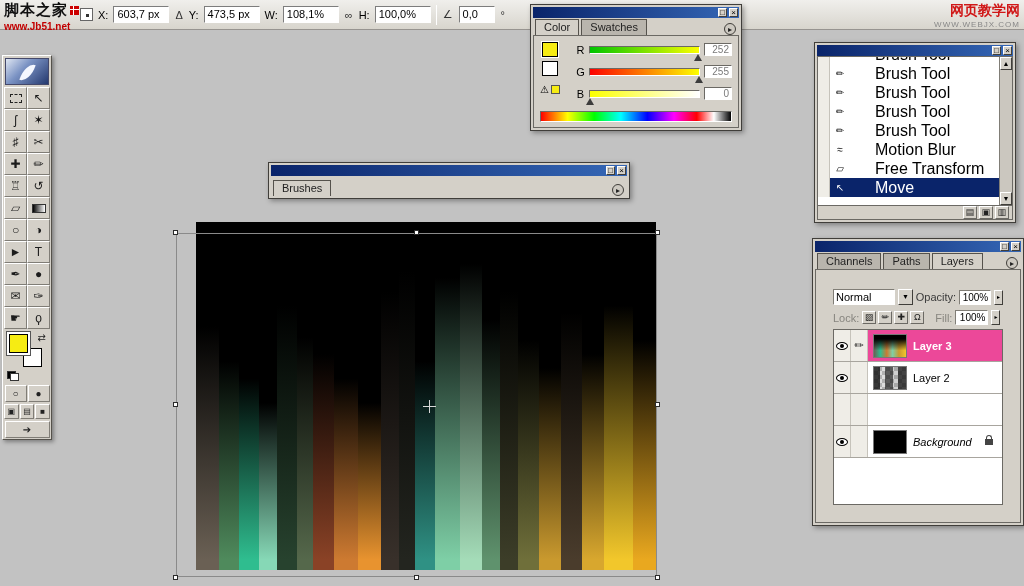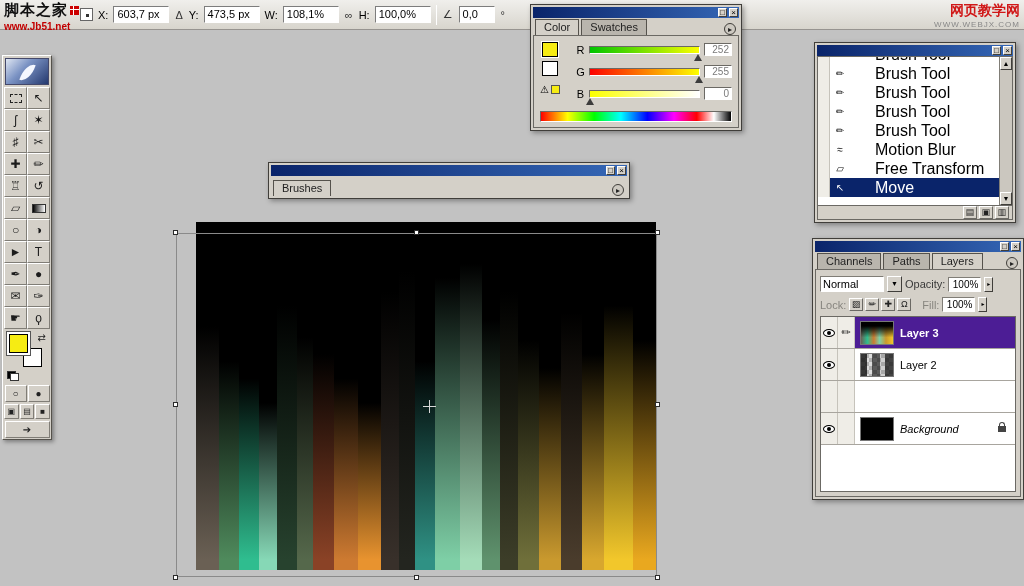--- a/index.html
+++ b/index.html
@@ -134,39 +134,39 @@
   .h-row.selected .h-label { font-weight:normal; }
   .h-scroll { width:13px; display:flex; flex-direction:column; border-left:1px solid #807d76; background:#cbc7bf; }
   .sb-btn { height:13px; background:#d4d0c8; border:1px solid; border-color:#fff #403e3a #403e3a #fff;
     font-size:7px; line-height:11px; text-align:center; }
   .sb-track { flex:1; }
   .h-footer { height:14px; background:#d4d0c8; border:1px solid #6b6964; border-top:none;
     display:flex; justify-content:flex-end; align-items:center; gap:2px; padding:0 3px; }
 
   
   #layers-palette { left:812px; top:238px; width:212px; }
-  #layers-body { padding:4px; }
+  #layers-body { padding:17px; }
   .blend-row { display:flex; align-items:center; gap:3px; height:20px; }
   .blend-select { width:64px; height:16px; background:#fff; border:1px solid; border-color:#807d76 #fff #fff #807d76;
     padding:1px 2px 0; font-size:11px; }
   .dd-btn { width:15px; height:16px; background:#d4d0c8; border:1px solid; border-color:#fff #403e3a #403e3a #fff;
     font-size:7px; text-align:center; line-height:14px; }
   .dim-label { color:#3a3a3a; font-size:11px; }
   .val-box { width:33px; height:15px; background:#fff; border:1px solid; border-color:#807d76 #fff #fff #807d76;
     font-size:10px; padding:1px 2px 0; text-align:right; }
   .spin-btn { width:9px; height:15px; background:#d4d0c8; border:1px solid; border-color:#fff #403e3a #403e3a #fff;
     font-size:6px; text-align:center; line-height:13px; }
   .lock-row { display:flex; align-items:center; gap:3px; height:19px; margin-top:1px; }
   .lock-row .dim-label { color:#87857f; }
   #layers-list { background:#fff; border:1px solid #6b6964; height:176px; margin-top:2px; overflow:hidden; }
   .l-row { display:flex; align-items:stretch; height:32px; border-bottom:1px solid #a8a59e; background:#fff; }
   .l-eye, .l-link { width:17px; border-right:1px solid #c6c3bb; background:#efede7;
     display:flex; align-items:center; justify-content:center; }
   .l-main { flex:1; display:flex; align-items:center; padding-left:5px; }
-  .l-main.selected { background:#4c1d95; color:#fff;align-items:center; }
+  .l-main.selected { background:#ec4899; color:#fff;align-items:center; }
   .l-thumb { width:34px; height:24px; border:1px solid #777; margin-right:6px; flex:0 0 34px; }
   .l-name { font-size:11px; }
   .l-main.selected .l-name { font-weight:bold; }
   .italic { font-style:italic; }
   .eye { width:12px; height:8px; border:1px solid #000; border-radius:50%; position:relative; background:#fff; }
   .eye::after { content:""; position:absolute; left:3px; top:1px; width:4px; height:4px; border-radius:50%; background:#000; }
   .padlock { width:8px; height:6px; background:#444; position:relative; margin-left:auto; margin-right:9px; align-self:center; }
   .padlock::before { content:""; position:absolute; left:1px; top:-4px; width:4px; height:4px;
     border:1px solid #444; border-bottom:none; border-radius:3px 3px 0 0; }
   .brush-glyph { font-size:11px; }

